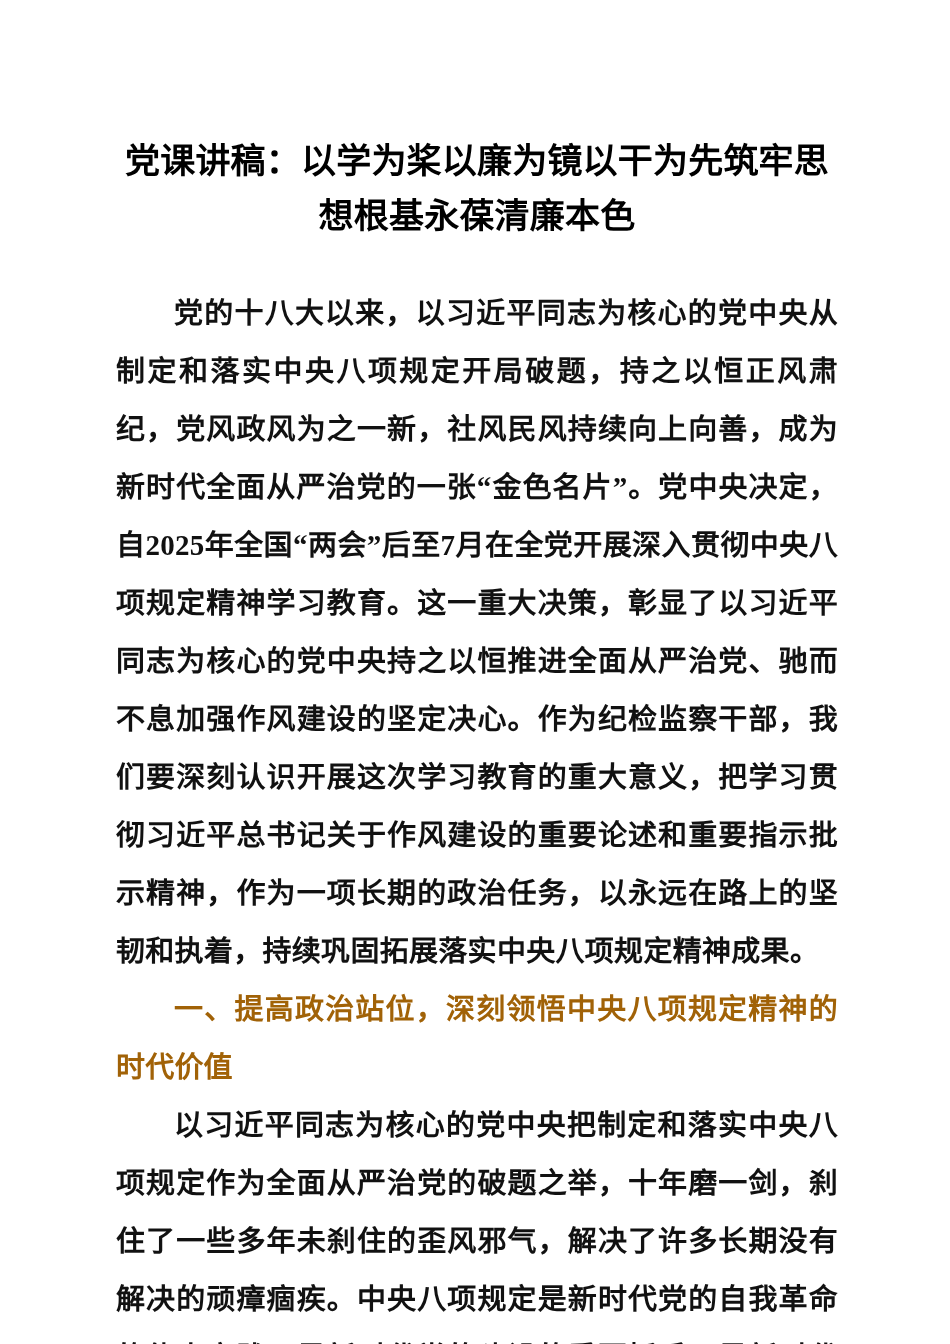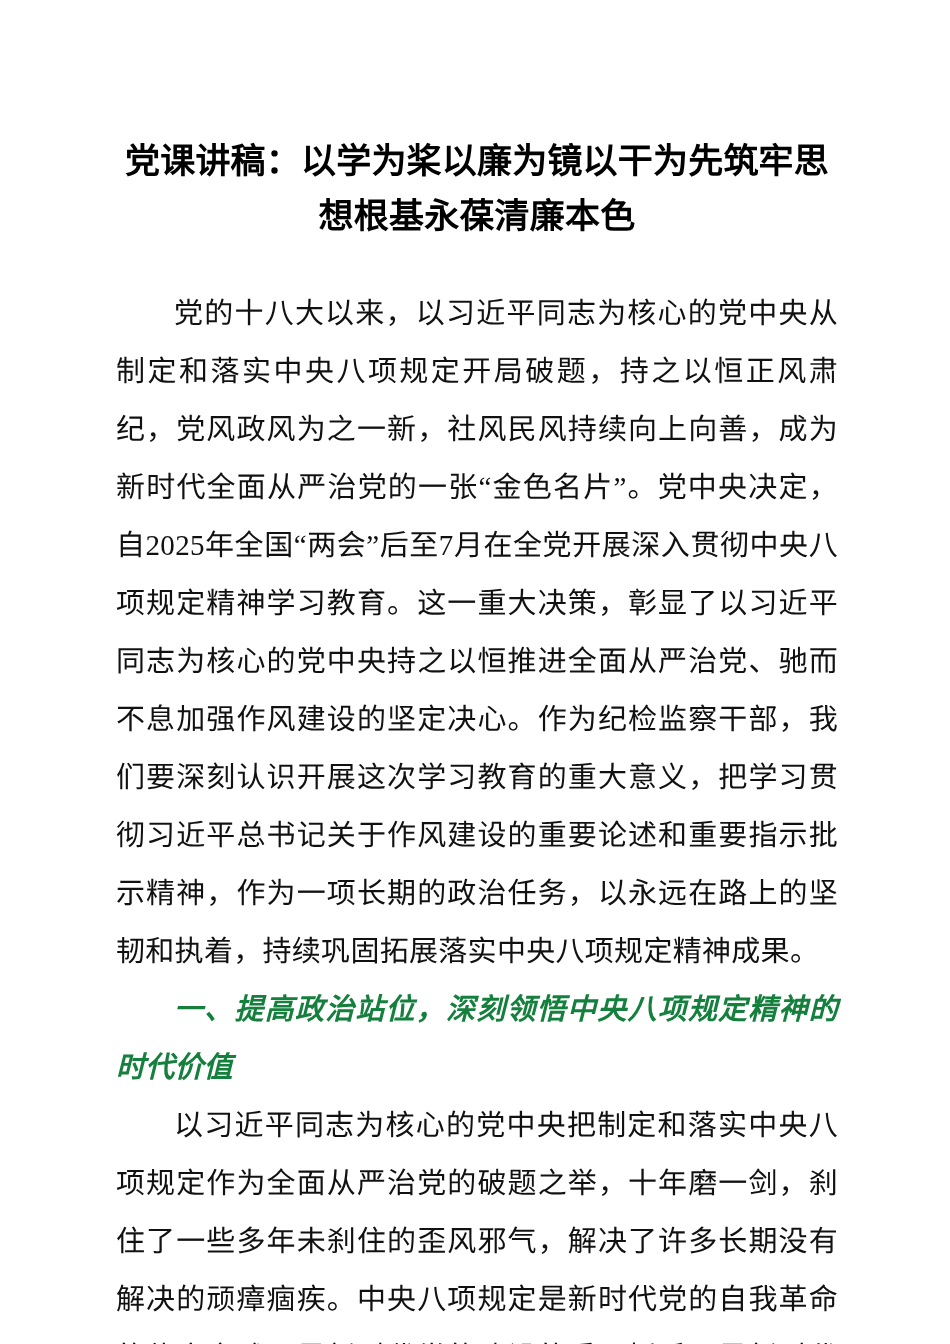--- a/index.html
+++ b/index.html
@@ -57,36 +57,36 @@
     padding: 0;
     font-family: "Liberation Serif", "DejaVu Serif", serif;
     font-size: 29px;
     line-height: 58px;
     color: #111111;
     text-align: justify;
     text-align-last: left;
     text-indent: 58px;
     letter-spacing: 0.3px;
     word-break: break-all;
+    font-weight: bold;
   }
 
   h2.section-heading {
     margin: 0;
     padding: 0;
     font-family: "Liberation Sans", "DejaVu Sans", sans-serif;
     font-weight: bold;
     font-size: 29px;
     line-height: 58px;
-    color: #15803d;
+    color: #a16207;
     text-align: justify;
     text-align-last: left;
     text-indent: 58px;
     letter-spacing: 0.2px;
     word-break: break-all;
-    font-style: italic;
   }
 </style>
 </head>
 <body>
 
 <div class="page">
 
   <div class="doc-body">
 
     <h1 class="doc-title">党课讲稿：以学为桨以廉为镜以干为先筑牢思想根基永葆清廉本色</h1>

